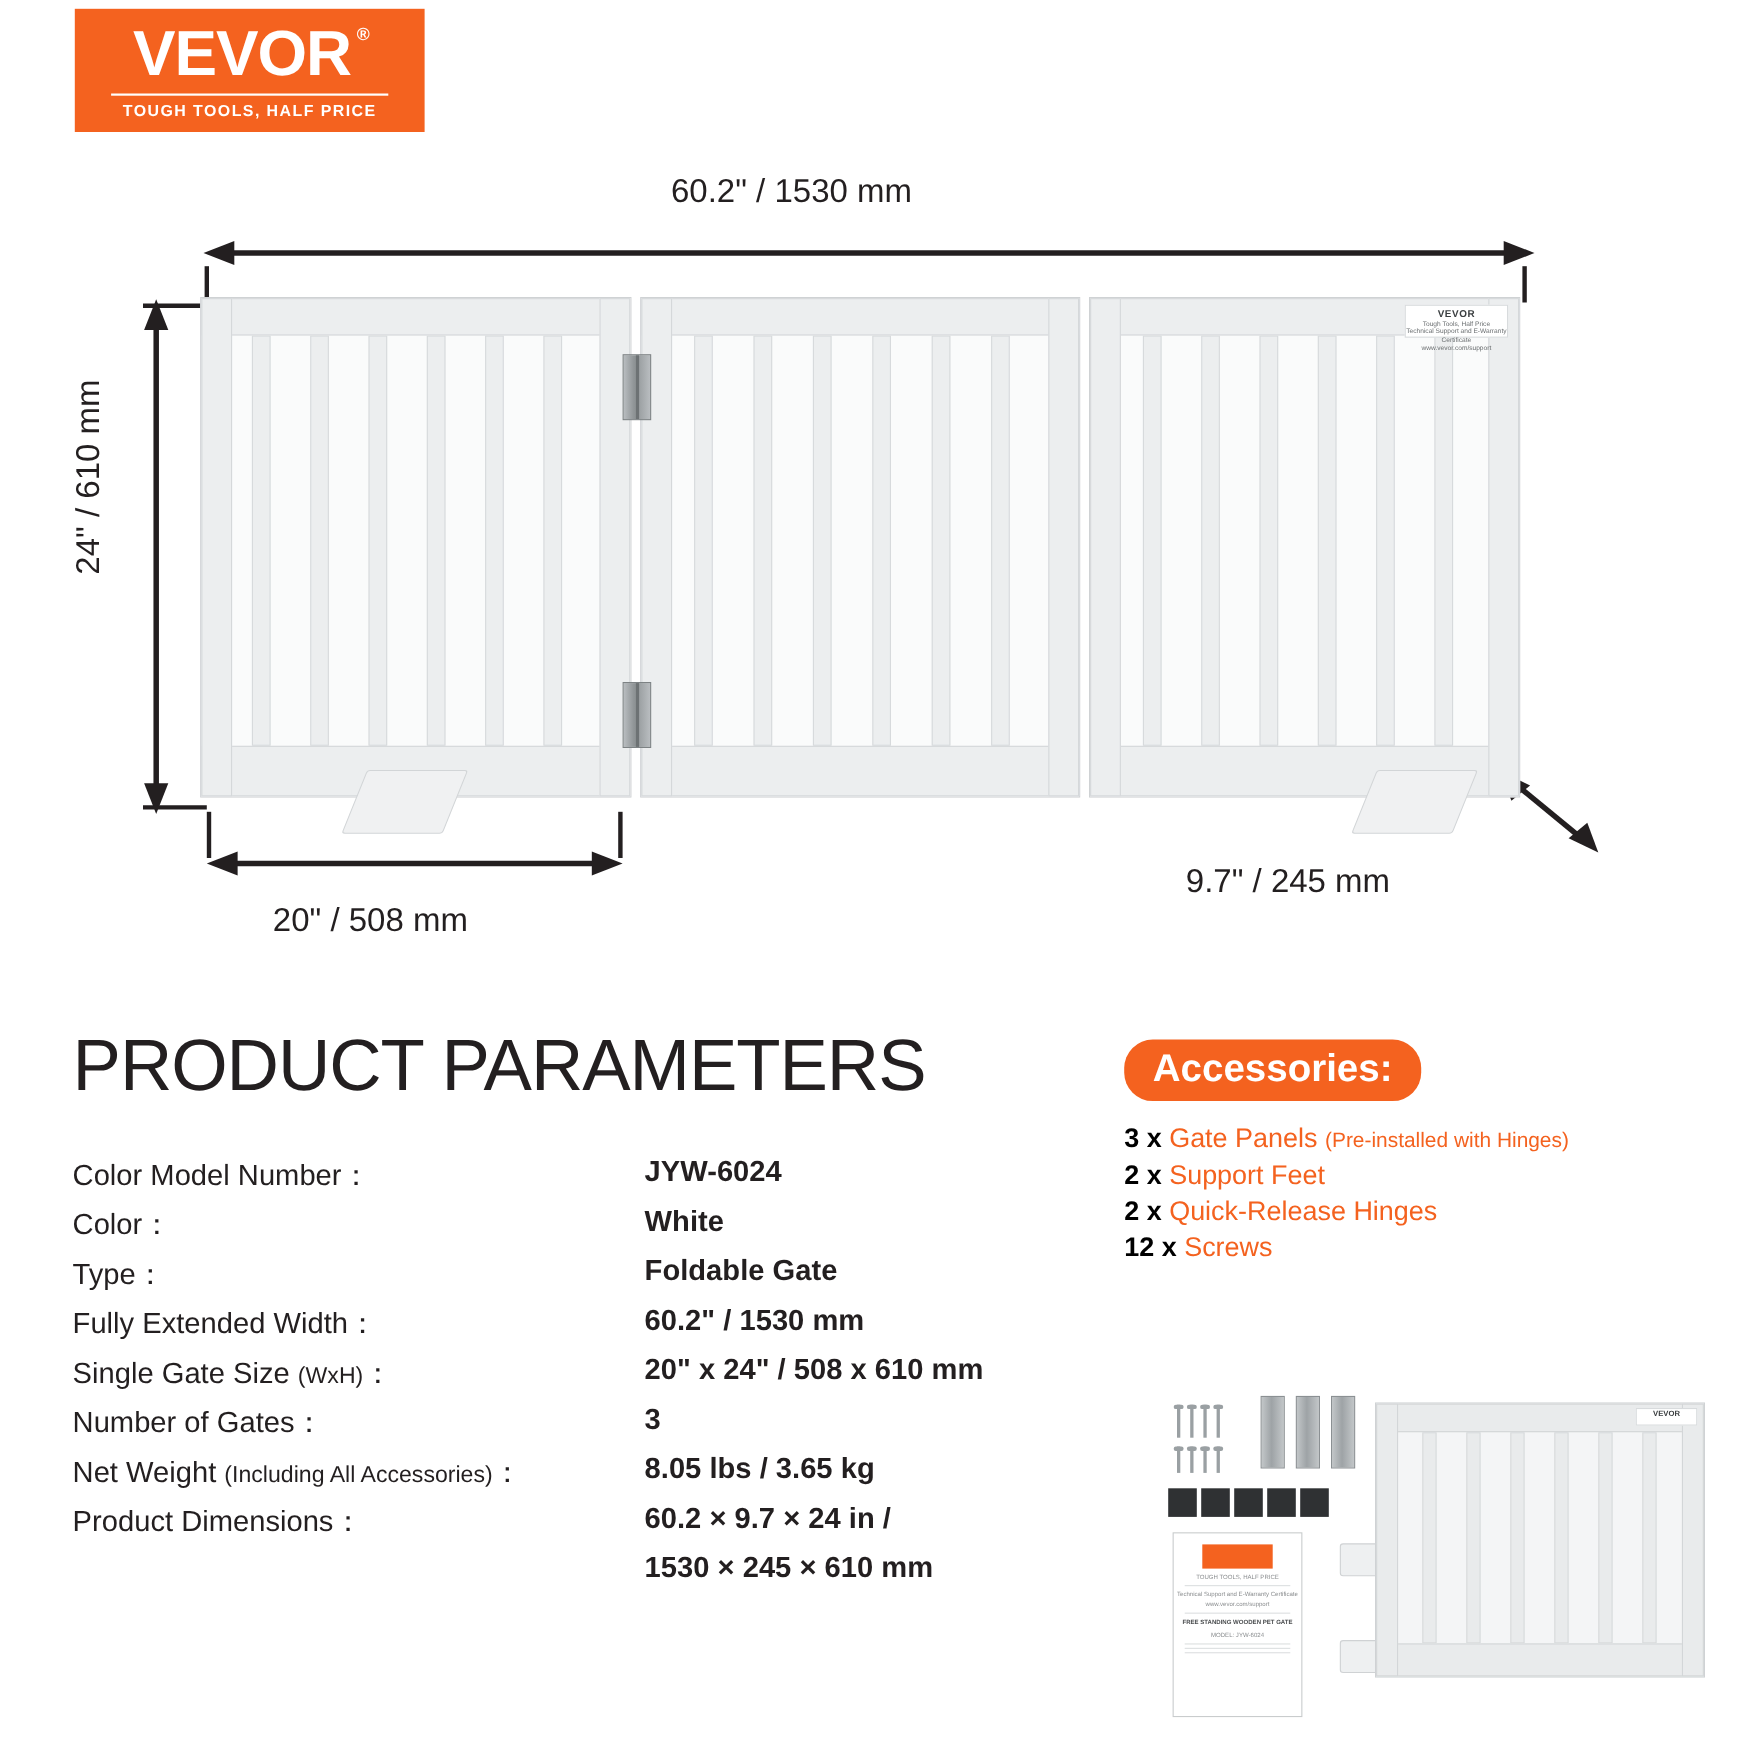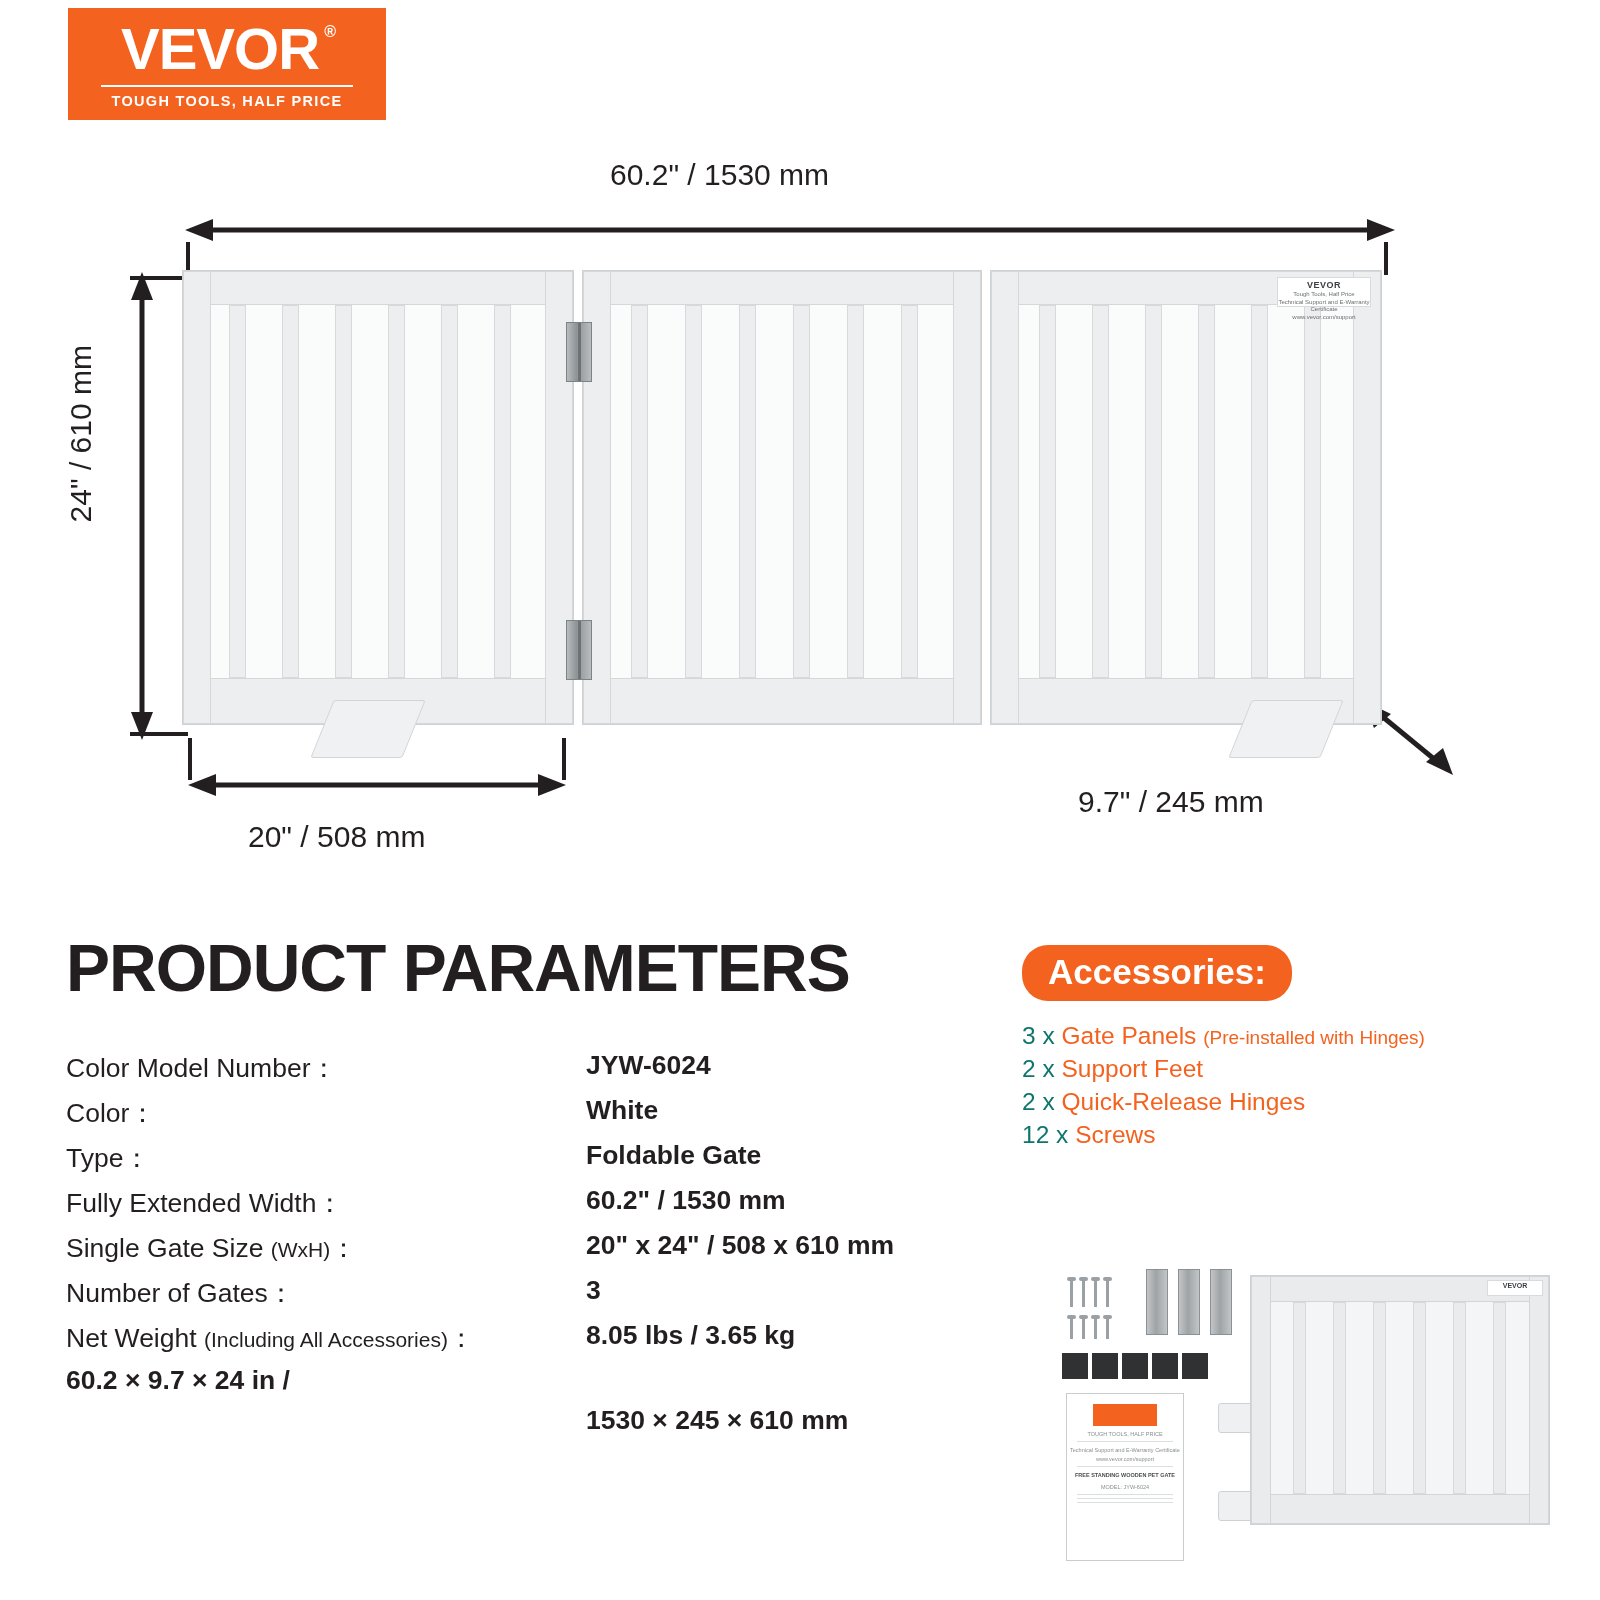--- a/index.html
+++ b/index.html
@@ -92,39 +92,39 @@
     position:absolute; right:10px; top:6px;
     width:94px; height:30px; border:1px solid #d8dbdd; background:#ffffff;
     font-size:6px; text-align:center; line-height:1.25; color:#6b6f71;
     padding-top:2px;
   }
   .badge b { font-size:9px; color:#3b3f41; letter-spacing:.5px; }
 
   
   .params-title {
     position:absolute; left:66px; top:930px;
-    font-size:66px; font-weight:bold; letter-spacing:-1px; color:#231f20;
+    font-size:66px; font-weight:normal; letter-spacing:-1px; color:#231f20;
   }
   .params-list { position:absolute; left:66px; top:1050px; width:920px; }
   .prow { display:flex; align-items:flex-start; margin-bottom:9px; }
   .pkey { width:520px; font-size:26.5px; color:#231f20; }
   .pkey .sm { font-size:21px; }
   .pval { font-size:26.5px; font-weight:bold; color:#231f20; }
   .pval.second { margin-left:520px; }
 
   
   .acc-badge {
     position:absolute; left:1022px; top:945px;
     background:#f4621f; color:#ffffff;
     font-size:35px; font-weight:bold;
     padding:7px 26px 9px 26px; border-radius:26px;
   }
   .acc-list { position:absolute; left:1022px; top:1022px; width:540px; }
   .acc-row { font-size:24.5px; margin-bottom:5px; color:#f4621f; white-space:nowrap; }
-  .acc-row .qty { font-weight:normal; color:#0f766e; }
+  .acc-row .qty { font-weight:bold; color:#000000; }
   .acc-row .nm { color:#f4621f;margin-top:24px; }
   .acc-row .note { font-size:19px; color:#f4621f; }
 
   
   .acc-img { position:absolute; left:1028px; top:1265px; width:530px; height:300px; }
   .acc-gate {
     position:absolute; right:8px; top:10px; width:300px; height:250px;
     background:#f4f5f6; border:1px solid #cfd2d4;
   }
   .acc-gate .fr { position:absolute; background:#e9ebec; border:1px solid #d3d6d8; }
@@ -283,20 +283,21 @@
     <div class="pkey"><span>Number of Gates</span><span>：</span></div>
     <div class="pval">3</div>
   </div>
 
   <div class="prow">
     <div class="pkey"><span>Net Weight </span><span class="sm">(Including All Accessories)</span><span>：</span></div>
     <div class="pval">8.05 lbs / 3.65 kg</div>
   </div>
 
   <div class="prow">
+    <div class="pkey"><span>Product Dimensions</span><span>：</span></div>
     <div class="pval">60.2 × 9.7 × 24 in /</div>
   </div>
 
   <div class="prow">
     <div class="pval second">1530 × 245 × 610 mm</div>
   </div>
 </div>
 
 <div class="acc-badge">Accessories:</div>
 

